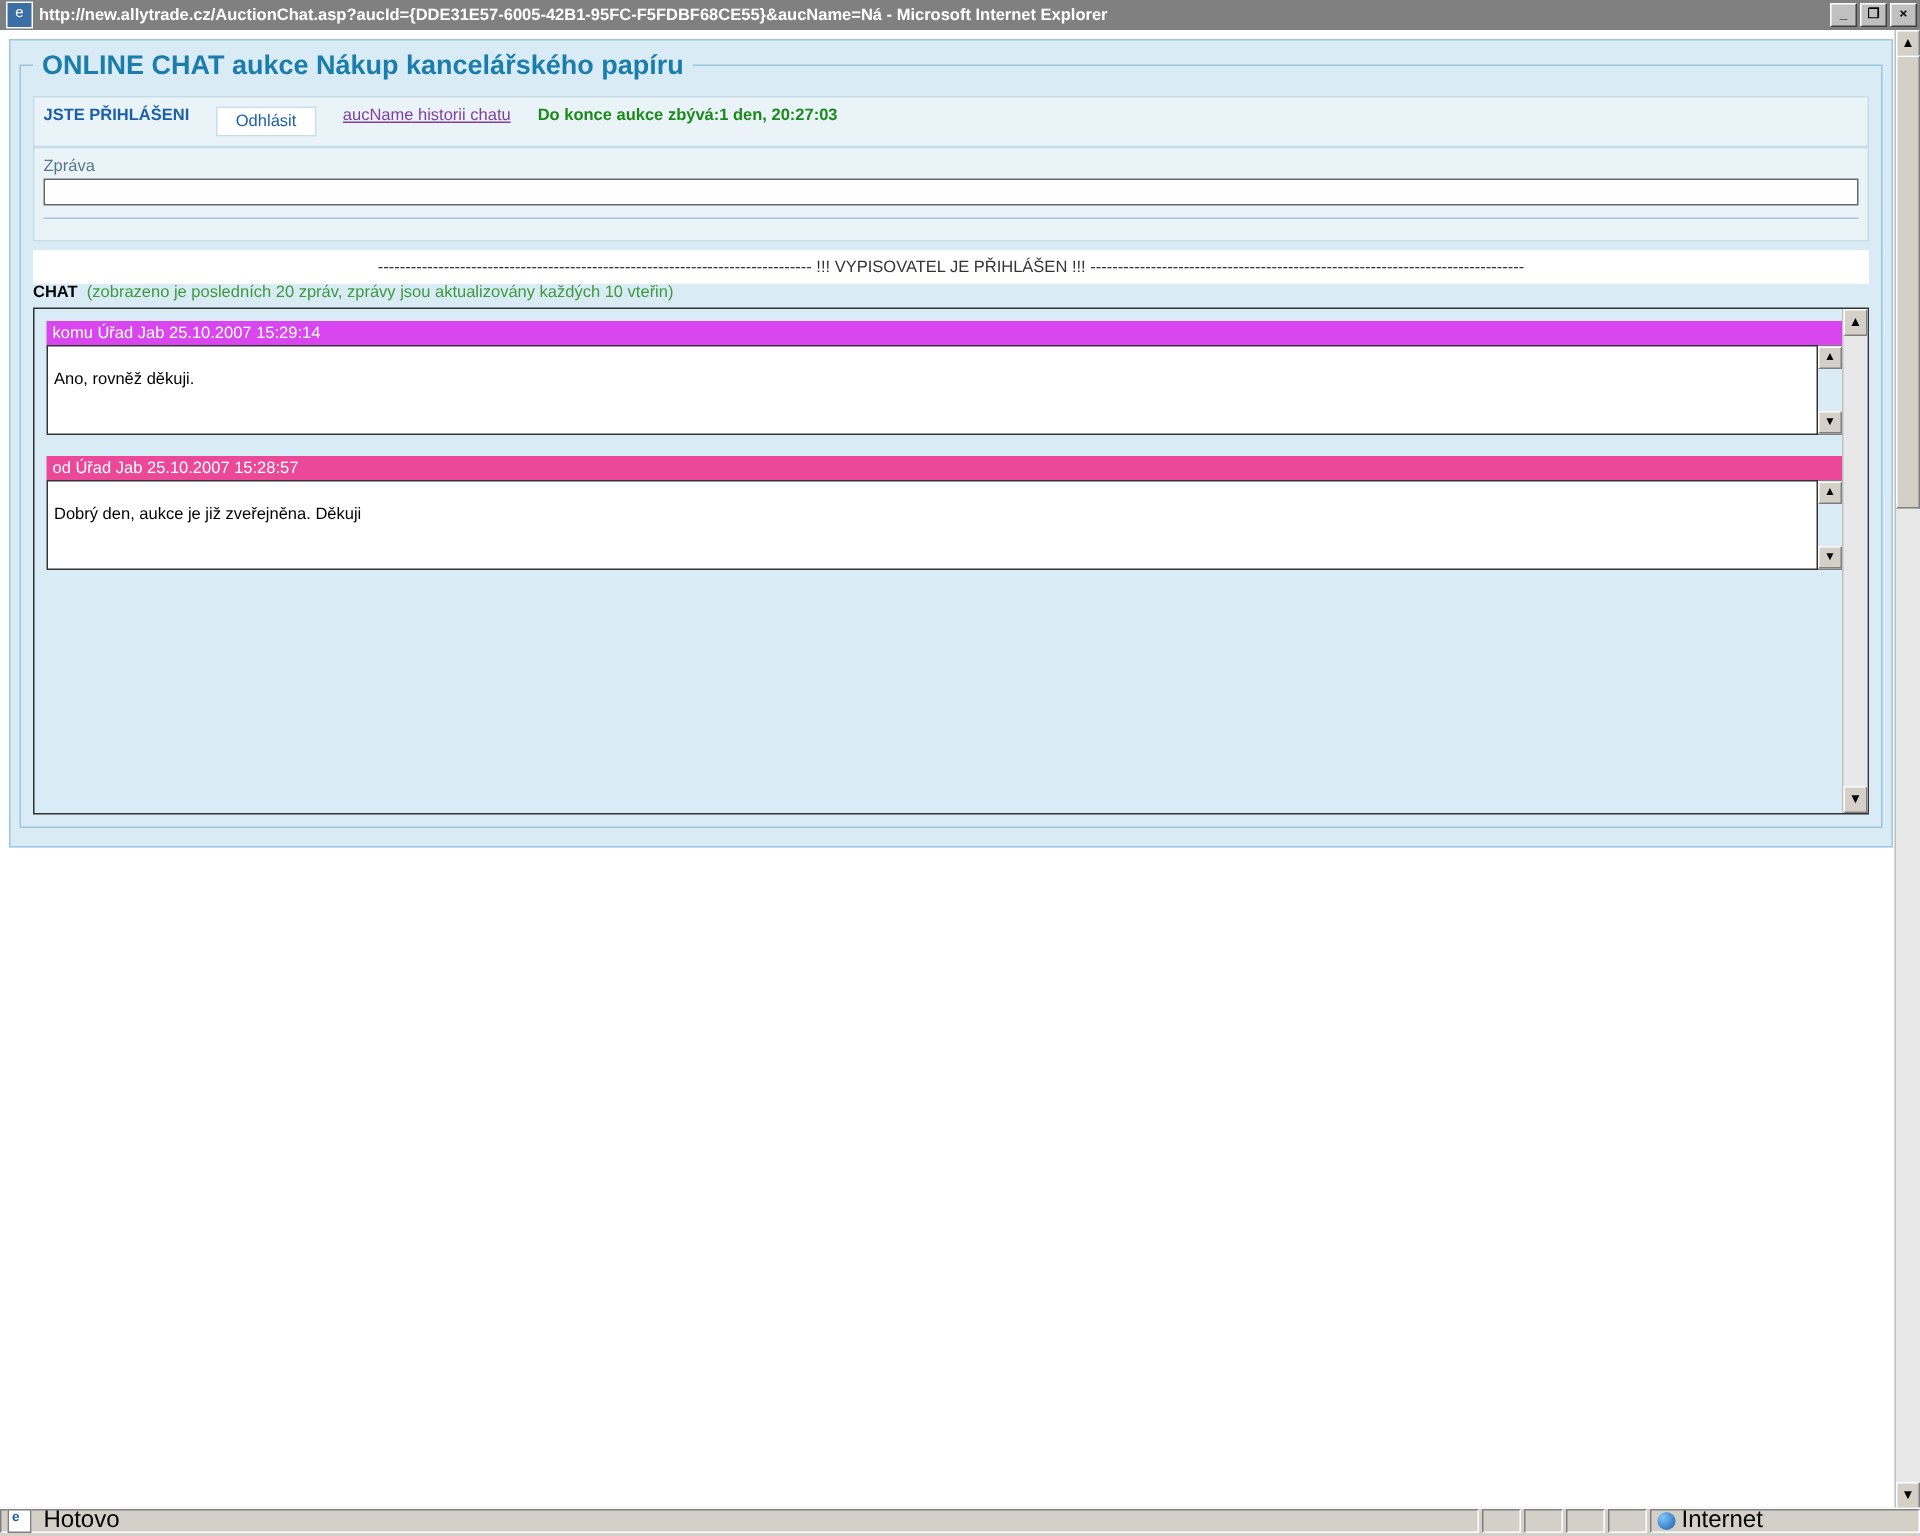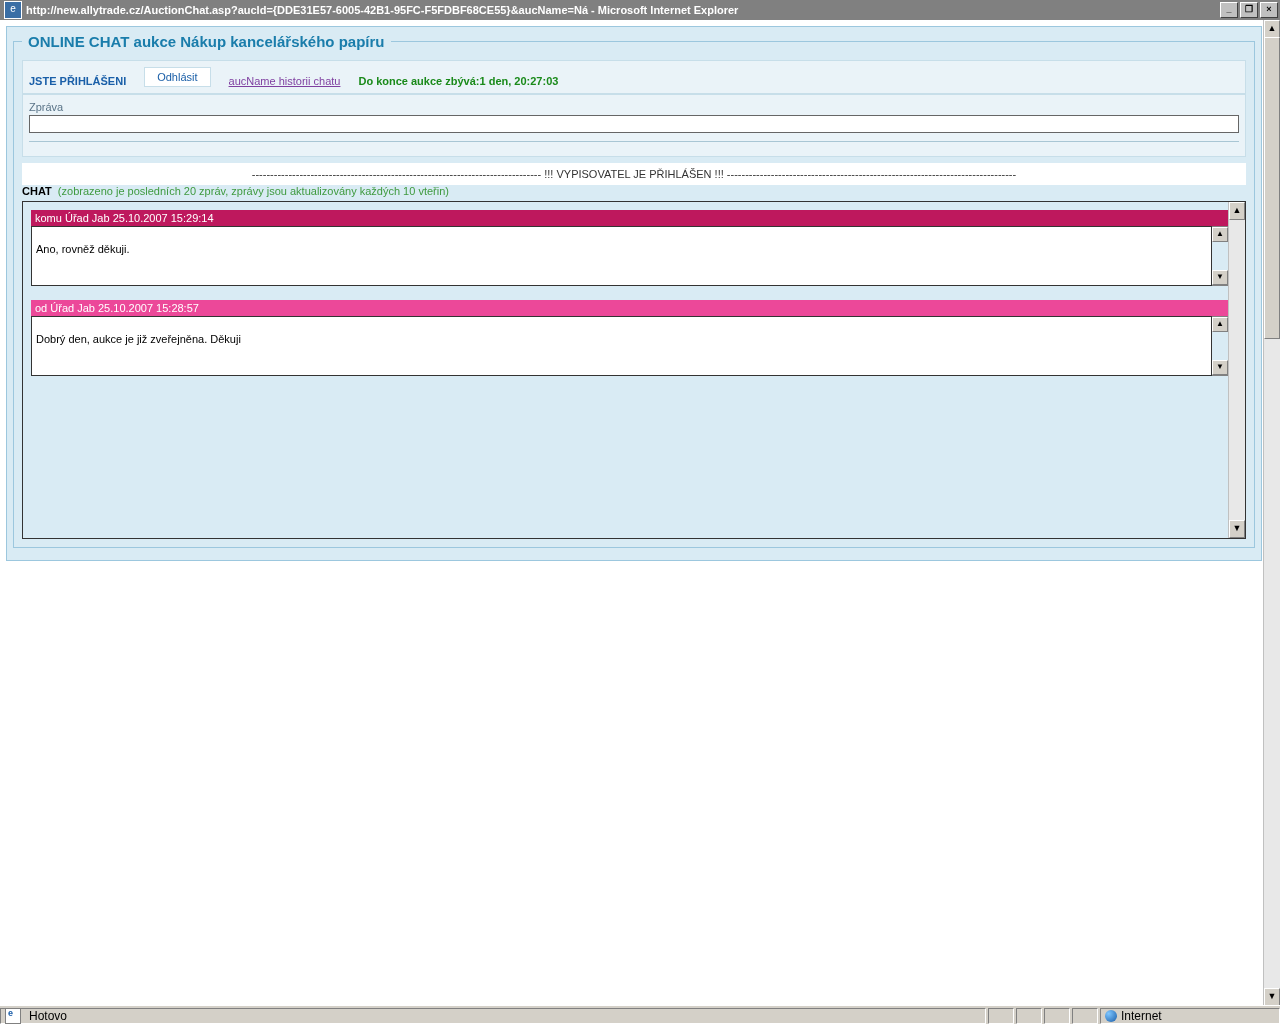--- a/index.html
+++ b/index.html
@@ -8,47 +8,47 @@
 .titlebar-text{flex:1;white-space:nowrap;overflow:hidden;text-overflow:ellipsis;font-weight:bold}
 .winbtns{display:flex;gap:2px;padding-right:2px}
 .winbtn{width:16px;height:14px;background:#c0c0c0;border:1px solid #fff;border-right-color:#404040;border-bottom-color:#404040;font-size:9px;font-weight:bold;text-align:center;line-height:12px;color:#000}
 .viewport{position:absolute;top:20px;left:0;right:0;bottom:18px;overflow:hidden;background:#fff}
 .ie-scroll{position:absolute;right:0;top:0;bottom:0;width:16px;background:#e8e8e8;border-left:1px solid #c0c0c0}
 .ie-scroll .arrow{height:16px;background:#d4d0c8;border:1px solid #fff;border-right-color:#808080;border-bottom-color:#808080;text-align:center;font-size:9px;line-height:14px}
 .ie-scroll .thumb{position:absolute;top:17px;left:0;right:0;height:300px;background:#d4d0c8;border:1px solid #fff;border-right-color:#808080;border-bottom-color:#808080}
 .page{padding:6px 18px 6px 6px}
 .outer-panel{border:1px solid #9cc7de;background:#d9ebf4;padding:6px}
 fieldset.top{border:1px solid #9cc7de;background:#d9ebf4;margin:0 0 6px 0;padding:10px 8px 8px 8px;position:relative}
-legend.page-title{color:#1a7dab;font-weight:bold;font-size:15px;padding:0 6px;background:#d9ebf4}
-.status-line{background:#eaf3f8;border:1px solid #c7dee9;padding:6px 6px;display:flex;gap:18px;align-items:flex-end;font-size:11px}
+legend.page-title{color:#1a7dab;font-weight:bold;font-size:18px;padding:0 6px;background:#d9ebf4}
+.status-line{background:#eaf3f8;border:1px solid #c7dee9;padding:6px 6px;display:flex;gap:18px;align-items:flex-start;font-size:11px}
 .login-status{color:#1a5fa8;font-weight:bold}
 .btn{background:#fff;border:1px solid #c7dee9;padding:3px 12px;font-family:inherit;font-size:11px;color:#1a5fa8;font-weight:normal;cursor:pointer}
 .link-history{color:#7f3fa0;text-decoration:underline;cursor:pointer}
 .countdown{color:#1a8a1a;font-weight:bold}
 .msgbox{background:#eaf3f8;border:1px solid #c7dee9;padding:6px 6px;margin-top:0}
 .msglabel{font-size:11px;color:#5a7488;margin-bottom:2px}
 .msginput{width:100%;height:18px;border:1px solid #666;box-sizing:border-box;font-family:inherit;font-size:11px;padding:1px 2px}
 .sendbtn-wrap{margin-top:6px}
 .hr{border:0;border-top:1px solid #a9c6d4;margin:8px 0}
 .banner{background:#fff;border:1px solid #fff;text-align:center;padding:4px 0;font-size:11px;color:#333;margin-top:6px}
 .chat-head{font-size:11px;}
 .chat-head b{color:#000}
 .chat-head span{color:#3f9a3f}
 .chat-area{border:1px solid #333;background:#d9ebf4;height:320px;margin-top:4px;position:relative;padding:8px 16px 8px 8px;overflow:hidden}
 .chat-scroll{position:absolute;right:0;top:0;bottom:0;width:16px;background:#e8e8e8;border-left:1px solid #c0c0c0}
 .chat-scroll .arrow{height:16px;background:#d4d0c8;border:1px solid #fff;border-right-color:#808080;border-bottom-color:#808080;text-align:center;font-size:9px;line-height:14px}
 .msgblock{margin-bottom:14px}
 .msghdr{color:#fff;font-size:11px;padding:2px 4px}
-.msghdr.blue{background:#be185d}
+.msghdr.blue{background:#d946ef}
 .msghdr.red{background:#ec4899}
 .msgbody-wrap{display:flex}
 .msgbody{background:#fff;border:1px solid #333;padding:16px 4px;font-size:11px;flex:1;height:26px}
 .msgbody-scroll{width:16px;border:1px solid #808080;border-left:0;display:flex;flex-direction:column;justify-content:space-between}
 .msgbody-scroll .arrow{height:13px;background:#d4d0c8;border:1px solid #fff;border-right-color:#808080;border-bottom-color:#808080;font-size:8px;text-align:center;line-height:11px}
-.statusbar{position:absolute;left:0;right:0;bottom:0;height:18px;background:#d4d0c8;border-top:1px solid #fff;display:flex;align-items:flex-end;font-size:12px}
+.statusbar{position:absolute;left:0;right:0;bottom:0;height:18px;background:#d4d0c8;border-top:1px solid #fff;display:flex;align-items:flex-start;font-size:16px}
 .sb-cell{border:1px solid #808080;border-top-color:#808080;border-left-color:#808080;border-right-color:#fff;border-bottom-color:#fff;height:14px;display:flex;align-items:center;padding:0 4px;gap:4px}
 .sb-main{flex:1;margin-right:2px}
 .sb-small{width:16px;margin-right:2px}
 .sb-zone{width:170px}
 .globe{width:12px;height:12px;border-radius:50%;background:radial-gradient(circle at 30% 30%,#7ec6ff,#1a5da8);display:inline-block}
 .pageico{width:14px;height:14px;background:#fff;border:1px solid #808080;display:inline-block;margin-right:4px;position:relative}
 .pageico:after{content:"e";color:#1a5da8;font-weight:bold;font-size:9px;position:absolute;top:-1px;left:2px}
 </style>
 </head>
 <body>

